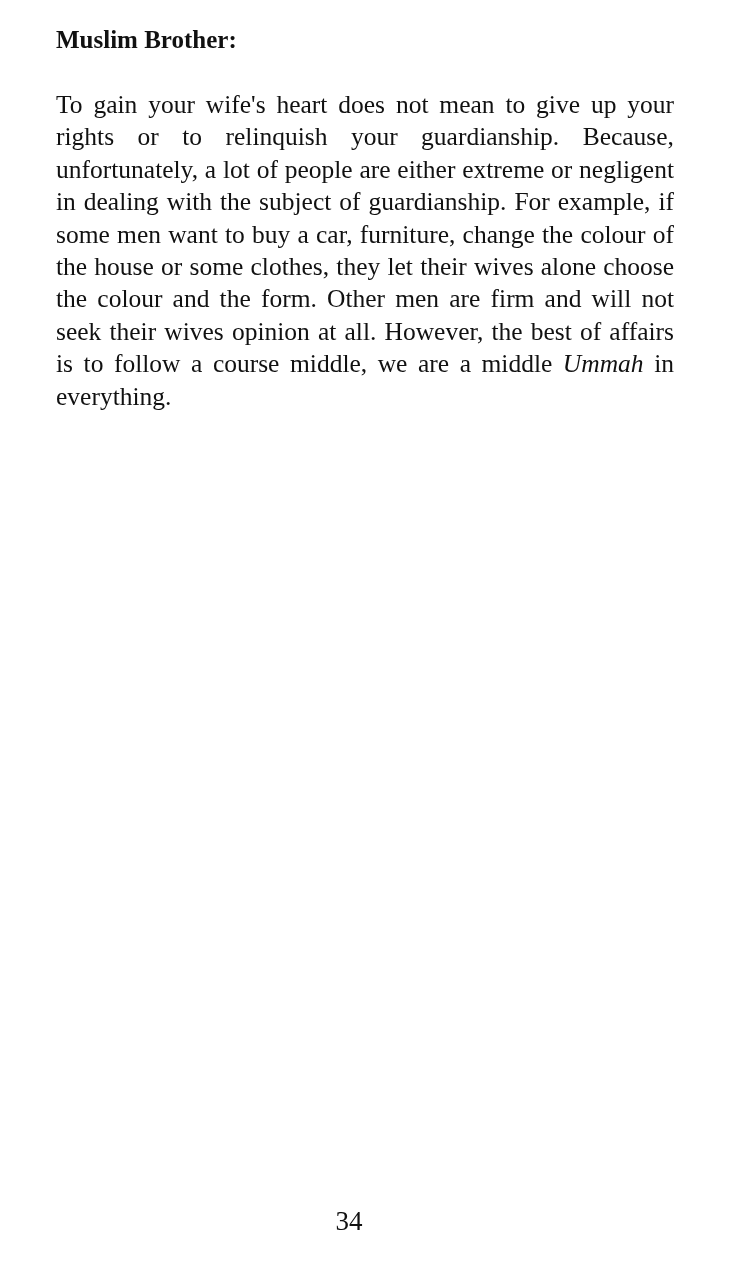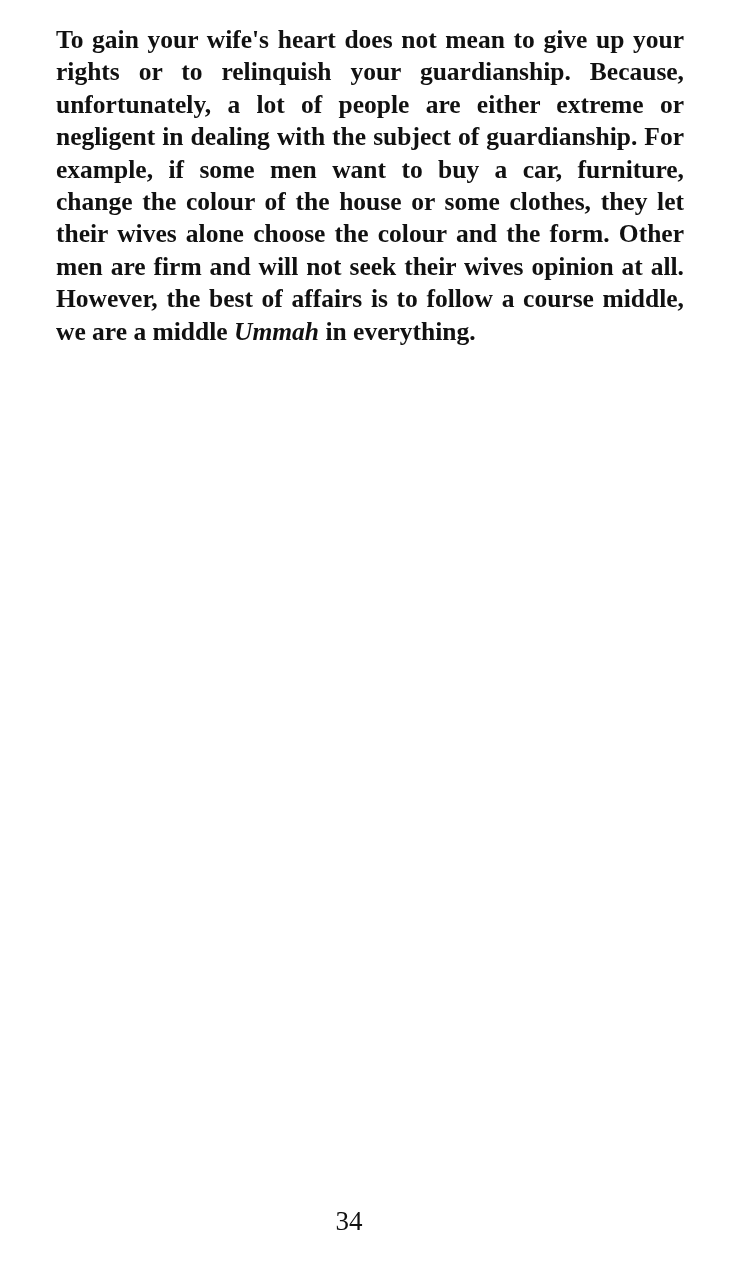--- a/index.html
+++ b/index.html
@@ -24,23 +24,22 @@
     .heading {
       font-weight: bold;
       font-size: 25px;
       line-height: 32px;
       margin: 0 0 33px 0;
     }
     .para {
       font-size: 25.5px;
       line-height: 32.4px;
       text-align: justify;
-      margin: 0 2px 32px 0;
+      margin: 0 12px 32px 0;
       word-spacing: 0px;
-      font-weight: bold;
     }
     .para em {
       font-style: italic;
     }
     .honorific {
       display: inline-block;
       font-size: 18px;
       line-height: 1;
       vertical-align: 3px;
       color: #333;
@@ -52,18 +51,19 @@
       top: 1205px;
       text-align: center;
       font-size: 27px;
       line-height: 32px;
     }
   </style>
 </head>
 <body>
 
 <div class="page">
+  <div class="heading">Muslim Brother:</div>
 
   <p class="para"><span>To gain your wife's heart does not mean to give up your rights or to relinquish your guardianship. Because, unfortunately, a lot of people are either extreme or negligent in dealing with the subject of guardianship.  For example, if some men want to buy a car, furniture, change the colour of the house or some clothes, they let their wives alone choose the colour and the form.  Other men are firm and will not seek their wives opinion at all.  However, the best of affairs is to follow a course middle, we are a middle </span><em>Ummah</em><span> in everything.</span></p>
 
 </div>
 
 <div class="page-number">34</div>
 
 </body></html>

